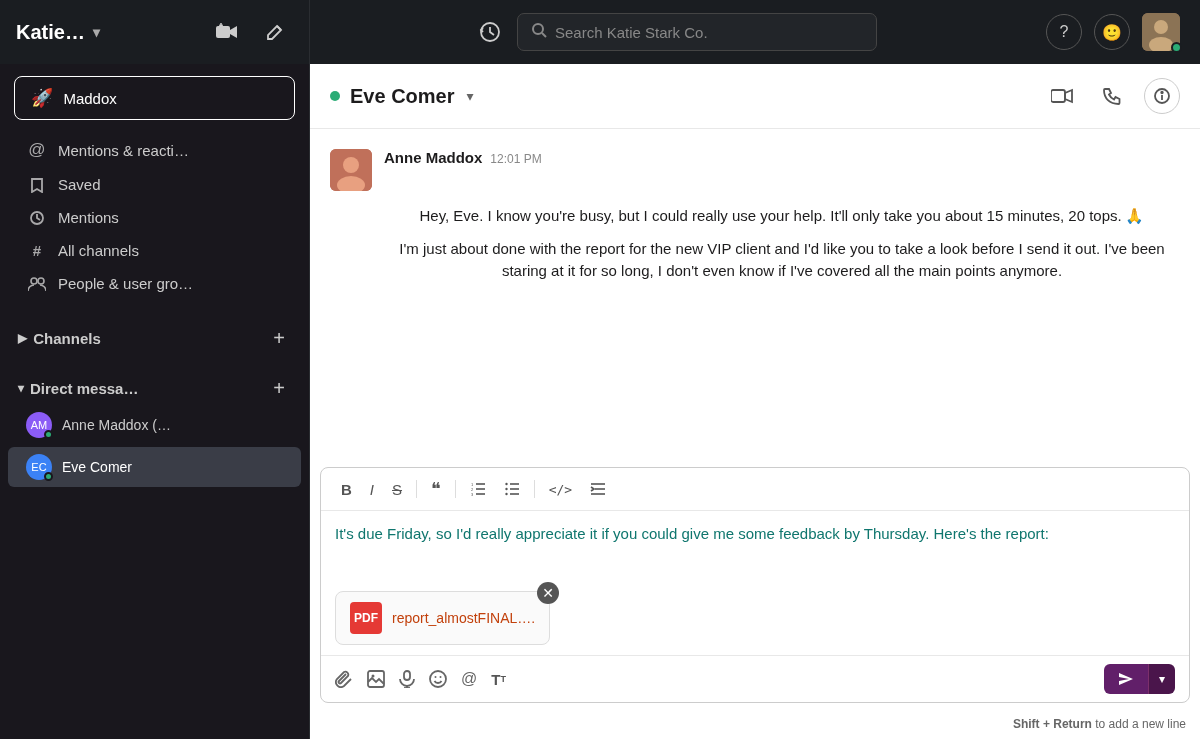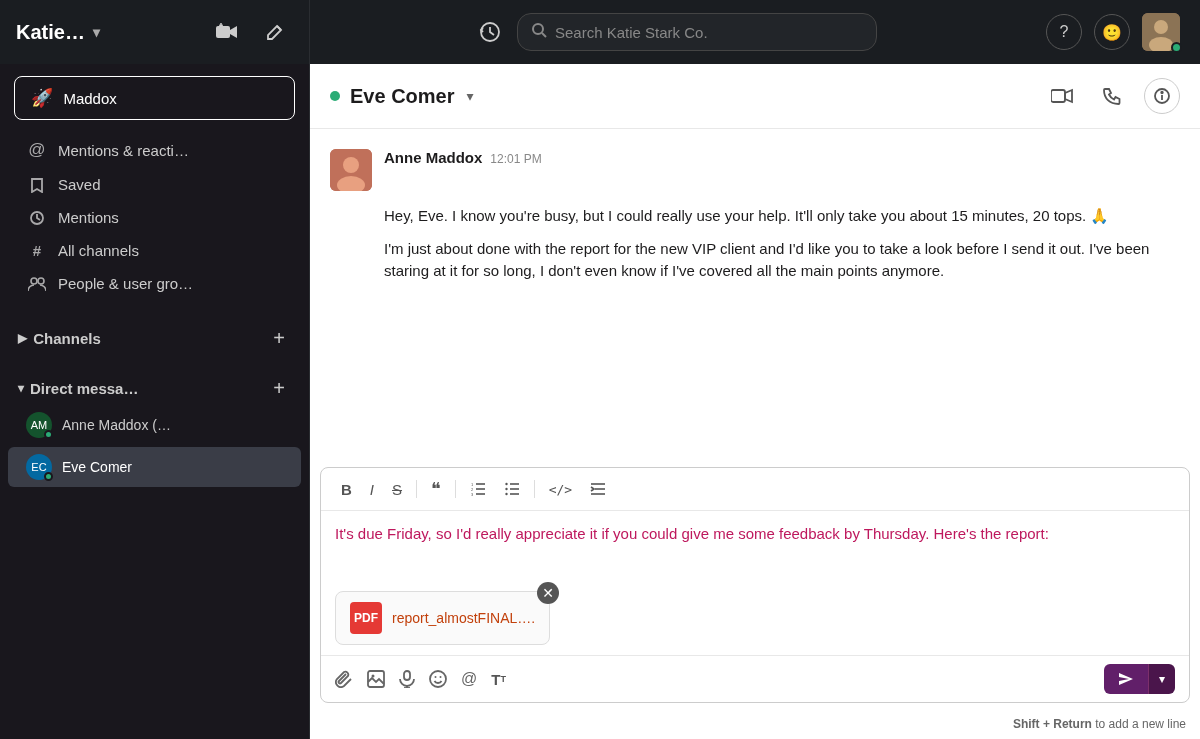--- a/index.html
+++ b/index.html
@@ -37,21 +37,21 @@
       flex: 1; display: flex; align-items: center; justify-content: center; gap: 16px;
       padding: 0 20px; height: 100%;
     }
     .history-btn {
       background: none; border: none; cursor: pointer; color: #ccc;
       font-size: 22px; display: flex; align-items: center;
     }
     .search-bar {
       display: flex; align-items: center;
       background: #222529; border: 1px solid #444;
-      border-radius: 14px; padding: 0 14px; height: 38px;
+      border-radius: 7px; padding: 0 14px; height: 38px;
       width: 360px; gap: 8px; cursor: text;
     }
     .search-icon { color: #aaa; font-size: 16px; }
     .search-placeholder { color: #888; font-size: 15px; }
     .header-right {
       display: flex; align-items: center; gap: 12px; padding-right: 20px;
     }
     .help-btn, .emoji-btn {
       background: none; border: 1.5px solid #555; border-radius: 50%;
       width: 36px; height: 36px; cursor: pointer; color: #ccc;
@@ -116,22 +116,22 @@
       padding: 7px 18px; cursor: pointer; color: #ccc;
       font-size: 15px; border-radius: 6px; margin: 1px 8px;
     }
     .dm-item.active { background: #3a3d47; color: #fff; }
     .dm-avatar {
       width: 26px; height: 26px; border-radius: 50%;
       background: #8b6f4e; display: flex; align-items: center;
       justify-content: center; font-size: 11px; color: #fff;
       flex-shrink: 0; position: relative;
     }
-    .dm-avatar.anne { background: #14532d; }
-    .dm-avatar.eve { background: #0369a1; }
+    .dm-avatar.anne { background: #8b5cf6; }
+    .dm-avatar.eve { background: #3b82f6; }
     .dm-status {
       position: absolute; bottom: -1px; right: -1px;
       width: 9px; height: 9px; border-radius: 50%;
       border: 2px solid #19171d;
     }
     .dm-status.online { background: #2bac76; }
     .dm-name { font-size: 14px; }
 
     
     .chat-area {
@@ -161,21 +161,21 @@
       display: flex; align-items: center; justify-content: center;
       font-size: 16px;
     }
     .chat-action-btn.no-border { border: none; font-size: 20px; color: #555; }
 
     
     .messages-area {
       flex: 1; overflow-y: auto; padding: 20px 20px 10px 20px;
     }
     .message {
-      display: flex; gap: 12px; margin-bottom: 16px;
+      display: flex; gap: 12px; margin-bottom: 16px; text-align: center;
     }
     .msg-avatar {
       width: 42px; height: 42px; border-radius: 6px;
       background: #c0705a; flex-shrink: 0;
       display: flex; align-items: center; justify-content: center;
       font-size: 16px; color: #fff; font-weight: 600;
     }
     .msg-content { flex: 1; }
     .msg-header { display: flex; align-items: baseline; gap: 8px; margin-bottom: 4px; }
     .msg-sender { font-weight: 700; font-size: 15px; color: #1d1c1d; }
@@ -194,21 +194,21 @@
     .toolbar-btn {
       background: none; border: none; cursor: pointer;
       color: #555; font-size: 16px; padding: 4px 6px;
       border-radius: 4px; display: flex; align-items: center; justify-content: center;
     }
     .toolbar-separator {
       width: 1px; height: 18px; background: #ddd; margin: 0 2px;
     }
     .compose-body {
       padding: 12px 14px; min-height: 80px;
-      font-size: 15px; color: #be185d; line-height: 1.5;
+      font-size: 15px; color: #0f766e; line-height: 1.5;
       cursor: text;
     }
     .attachment-preview {
       display: flex; align-items: center; gap: 10px;
       border: 1px solid #ddd; border-radius: 8px;
       padding: 10px 14px; margin: 0 14px 10px 14px;
       width: fit-content; position: relative;
       background: #fafafa;
     }
     .pdf-icon {

